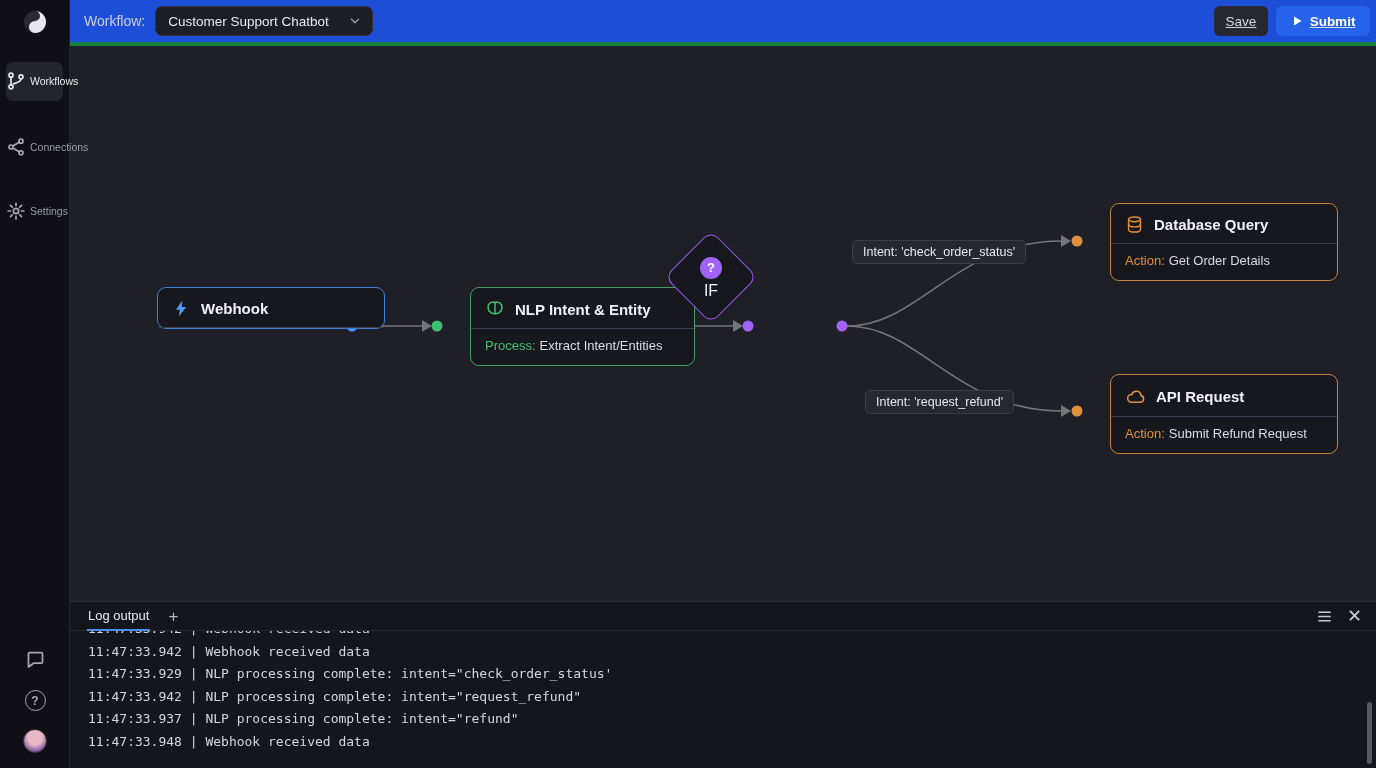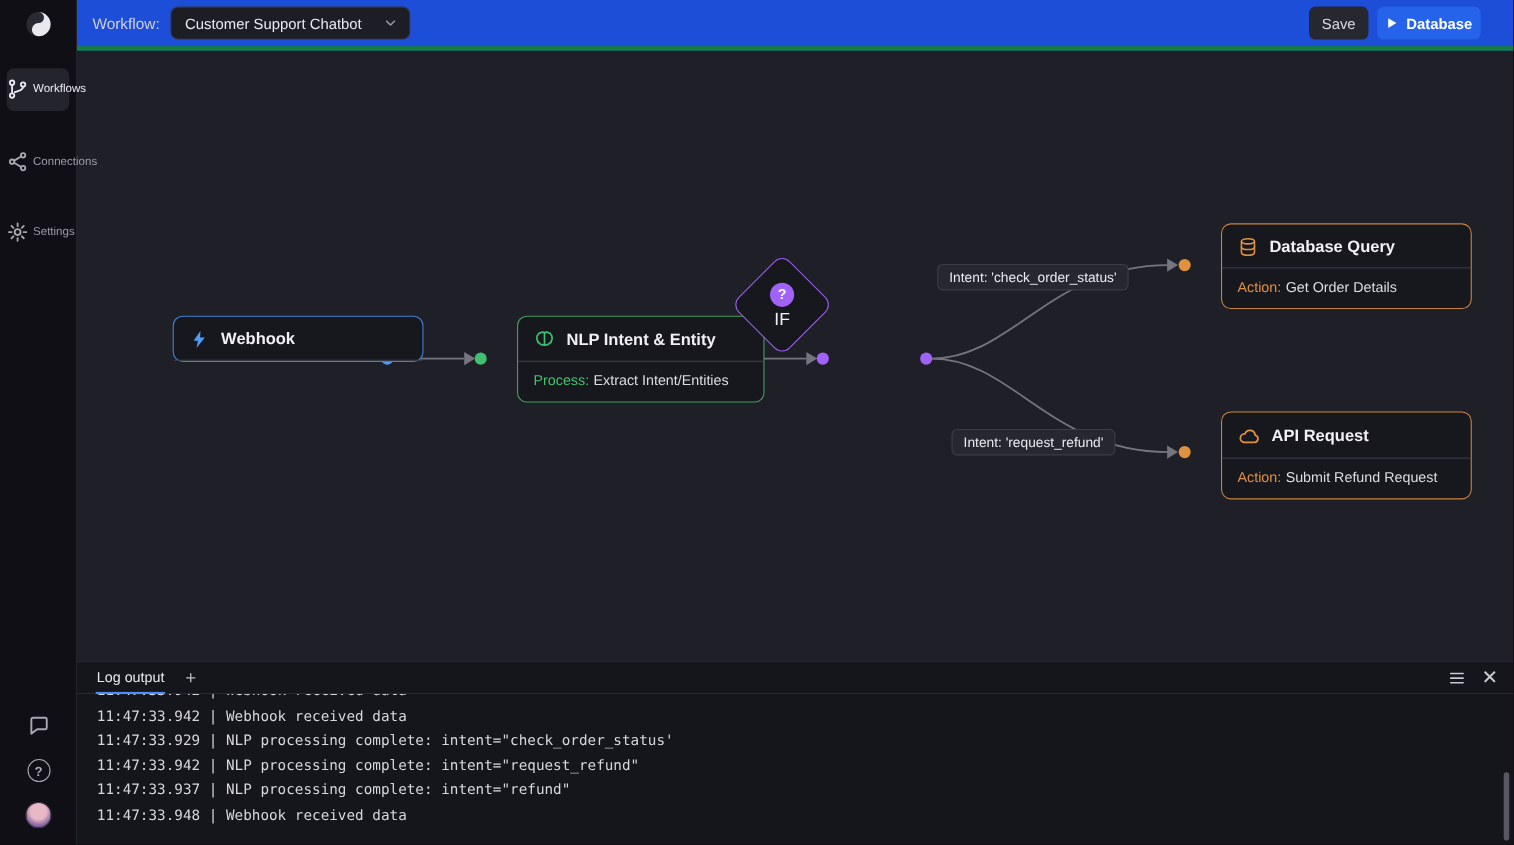--- a/index.html
+++ b/index.html
@@ -18,21 +18,21 @@
   .side-item.active .side-icon { color:#e9e9ef; }
   .side-bottom { position:absolute; left:0; width:70px; display:flex; justify-content:center; }
   .help-circle { width:21px; height:21px; border:1.6px solid #a8a8b2; border-radius:50%; color:#a8a8b2; font-size:12px; font-weight:bold; display:flex; align-items:center; justify-content:center; }
   .avatar { width:24px; height:24px; border-radius:50%; background:radial-gradient(circle at 50% 35%, #e8b8c4 0 40%, #7d5a9e 75%, #4a3a6a 100%); border:1px solid #3a3a46; }
 
   
   .topbar { position:absolute; left:70px; top:0; right:0; height:46px; background:#1d4ed8; border-bottom:4px solid #15803d; display:flex; align-items:center; z-index:4; }
   .wf-label { margin-left:14px; font-size:14px; color:#cfcfd8; }
   .wf-select { margin-left:10px; width:218px; height:30px; background:#1d1d25; border:1px solid #33333e; border-radius:7px; display:flex; align-items:center; justify-content:space-between; padding:0 10px 0 12px; cursor:pointer; }
   .wf-select .name { font-size:13.5px; color:#e9e9ef; }
-  .topbar-right { margin-left:auto; display:flex; align-items:center; gap:8px; padding-right:30px; }
+  .topbar-right { margin-left:auto; display:flex; align-items:center; gap:8px; padding-right:6px;text-decoration:underline; }
   .btn { height:30px; border-radius:6px; display:flex; align-items:center; justify-content:center; font-size:13.5px; cursor:pointer; }
   .btn-save { width:54px; background:#27272f; color:#d9d9e0; }
   .btn-exec { width:94px; background:#2563eb; color:#ffffff; gap:7px; font-weight:bold; }
 
   
   .canvas { position:absolute; left:70px; top:46px; right:0; height:555px; background:#1f1f28; overflow:hidden; }
   .edges-svg { position:absolute; left:0; top:0; }
   .node { position:absolute; width:228px; background:#17171e; border:1.5px solid; border-radius:9px; z-index:2;margin-left:33px; }
   .node-header { display:flex; align-items:center; gap:10px; padding:11px 14px 9px; }
   .node-title { font-size:15px; font-weight:bold; color:#f1f1f5; }
@@ -145,21 +145,21 @@
       </span>
     </div>
     <div class="topbar-right">
       <div class="btn btn-save">Save</div>
       <div class="btn btn-exec">
         <span class="icon">
           <svg width="12" height="12" viewBox="0 0 24 24">
               <polygon points="6,3 21,12 6,21" fill="#ffffff"></polygon>
             </svg>
         </span>
-        <span>Database</span>
+        <span>Submit</span>
       </div>
     </div>
   </header>
 
   <main class="canvas">
 
     <svg class="edges-svg" width="1306" height="555">
 
       <path d="M287 280 H352" stroke="#75757f" stroke-width="1.6" fill="none"></path>
       <polygon points="352,274 362,280 352,286" fill="#75757f"></polygon>

